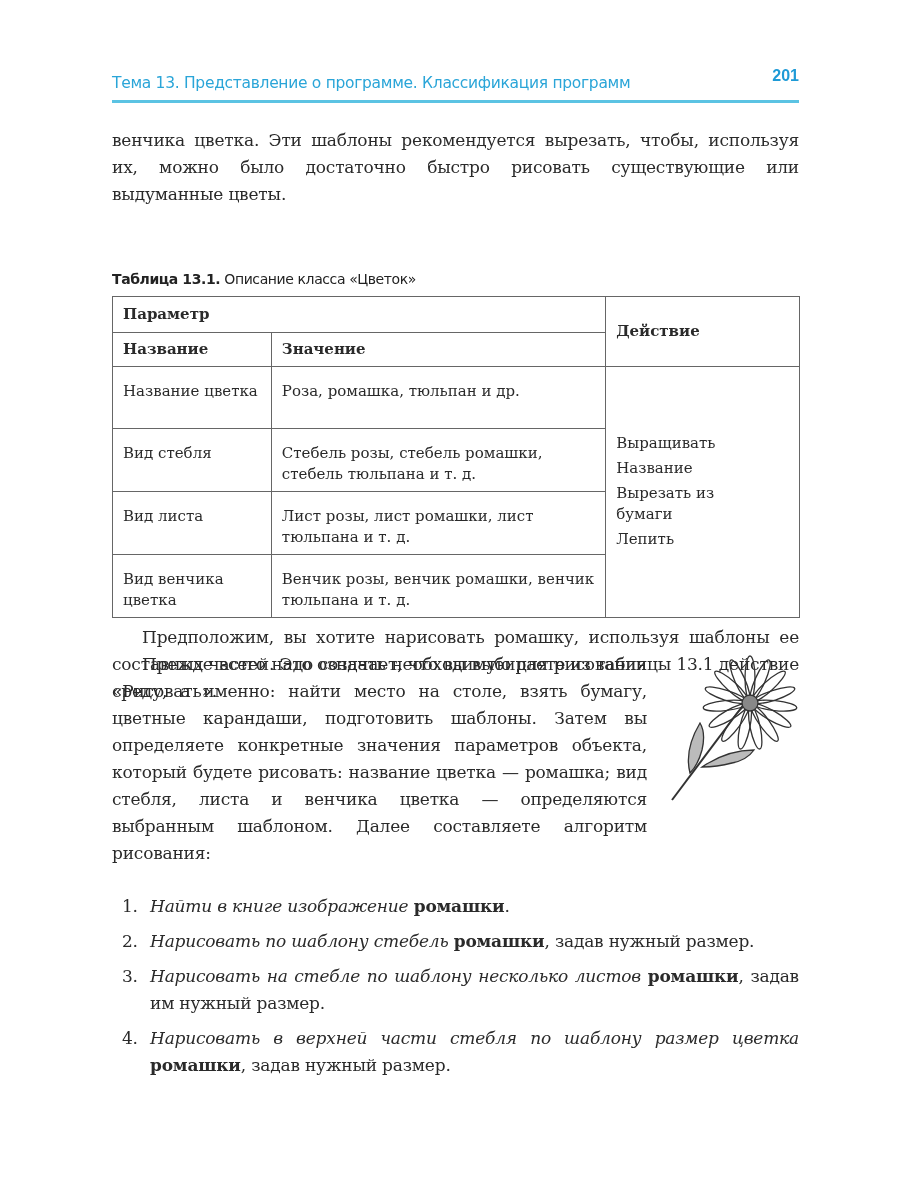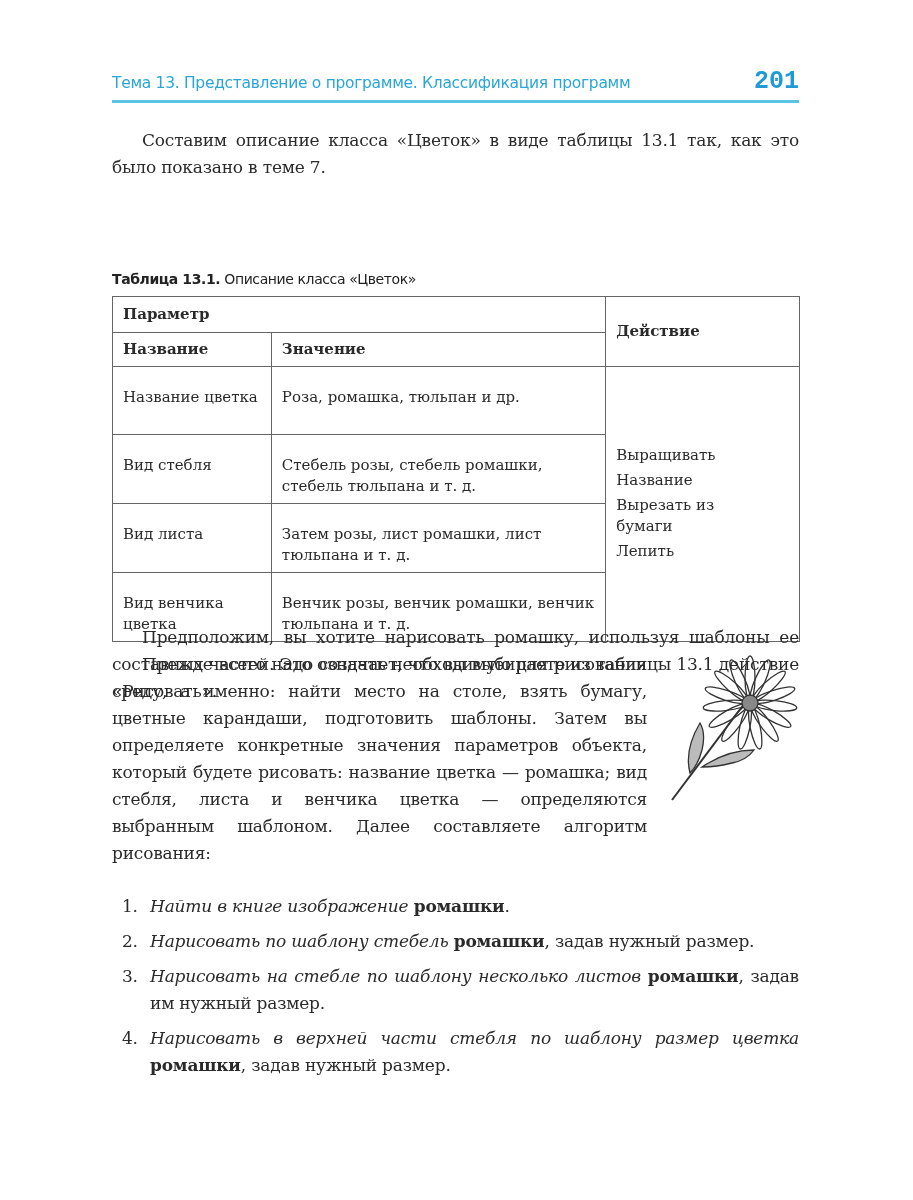--- a/index.html
+++ b/index.html
@@ -8,21 +8,21 @@
       position: absolute; left: 112px; top: 66px; width: 687px; height: 34px;
       border-bottom: 3px solid #5bc3e3;
     }
     .header-title {
       position: absolute; left: 0; top: 8px;
       font-family: "DejaVu Sans", sans-serif; font-size: 15.5px; color: #2aa5d8;
       letter-spacing: -0.3px;
     }
     .page-number {
       position: absolute; right: 0; top: 1px;
-      font-family: Liberation Mono, monospace; font-weight: bold; font-size: 25px; color: #1e9ad6;
+      font-family: Liberation Sans, sans-serif; font-weight: bold; font-size: 16px; color: #1e9ad6;
     }
     .text {
       font-family: "DejaVu Serif", serif; font-size: 17px; line-height: 27px;
       text-align: justify; color: #2a2a2a; letter-spacing: -0.2px;
     }
     .block { position: absolute; left: 112px; width: 687px; }
     .indent { text-indent: 30px; }
     p { margin: 0; }
     .caption {
       position: absolute; left: 112px; top: 271px;
@@ -32,21 +32,21 @@
     table.class-table {
       position: absolute; left: 112px; top: 296px; width: 688px;
       border-collapse: collapse; font-family: "DejaVu Serif", serif; font-size: 15px; color: #2a2a2a;
     }
     .class-table td, .class-table th {
       border: 1.5px solid #666; padding: 0 10px; vertical-align: top; line-height: 21px;
     }
     .class-table th { font-weight: bold; text-align: left; vertical-align: middle; }
     .class-table .h1 { height: 36px; }
     .class-table .h2 { height: 34px; }
-    .class-table td { padding-top: 20px; }
+    .class-table td { padding-top: 14px; }
     .class-table .row-1 td { height: 47px; }
     .class-table .row td { height: 48px; }
     .actions { vertical-align: middle !important; padding-top: 0 !important; }
     .action-item { display: block; margin: 2px 0 4px 0; }
     .flower {
       position: absolute; left: 662px; top: 655px; width: 145px; height: 150px;
     }
     ol.algo {
       position: absolute; left: 112px; top: 893px; width: 687px; margin: 0; padding: 0; list-style: none;
       font-family: "DejaVu Serif", serif; font-size: 17px; line-height: 27px; color: #2a2a2a;
@@ -58,21 +58,21 @@
   </style>
 </head>
 <body>
 
 <div class="header">
   <span class="header-title">Тема 13. Представление о программе. Классификация программ</span>
   <span class="page-number">201</span>
 </div>
 
 <div class="block text" style="top:127px;">
-  <p class="indent">Составим описание класса «Цветок» в виде таблицы 13.1 так, как это было показано в теме 7.</p>
+  <p>венчика цветка. Эти шаблоны рекомендуется вырезать, чтобы, используя их, можно было достаточно быстро рисовать существующие или выдуманные цветы.</p>
 </div>
 
 <div class="caption">
   <b>Таблица 13.1.</b>
   <span>Описание класса «Цветок»</span>
 </div>
 
 <table class="class-table">
   <colgroup>
     <col style="width:159px">
@@ -97,21 +97,21 @@
       <span class="action-item" style="width:100px">Вырезать из бумаги</span>
       <span class="action-item">Лепить</span>
     </td>
   </tr>
   <tr class="row">
     <td>Вид стебля</td>
     <td>Стебель розы, стебель ромашки, стебель тюльпана и т. д.</td>
   </tr>
   <tr class="row">
     <td>Вид листа</td>
-    <td>Затем розы, лист ромашки, лист тюльпана и т. д.</td>
+    <td>Лист розы, лист ромашки, лист тюльпана и т. д.</td>
   </tr>
   <tr class="row">
     <td style="width:100px">Вид венчика цветка</td>
     <td>Венчик розы, венчик ромашки, венчик тюльпана и т. д.</td>
   </tr>
 </tbody>
   </table>
 
 <div class="block text" style="top:624px;">
   <p class="indent">Предположим, вы хотите нарисовать ромашку, используя шаблоны ее составных частей. Это означает, что вы выбираете из таблицы 13.1 действие «Рисовать».</p>

